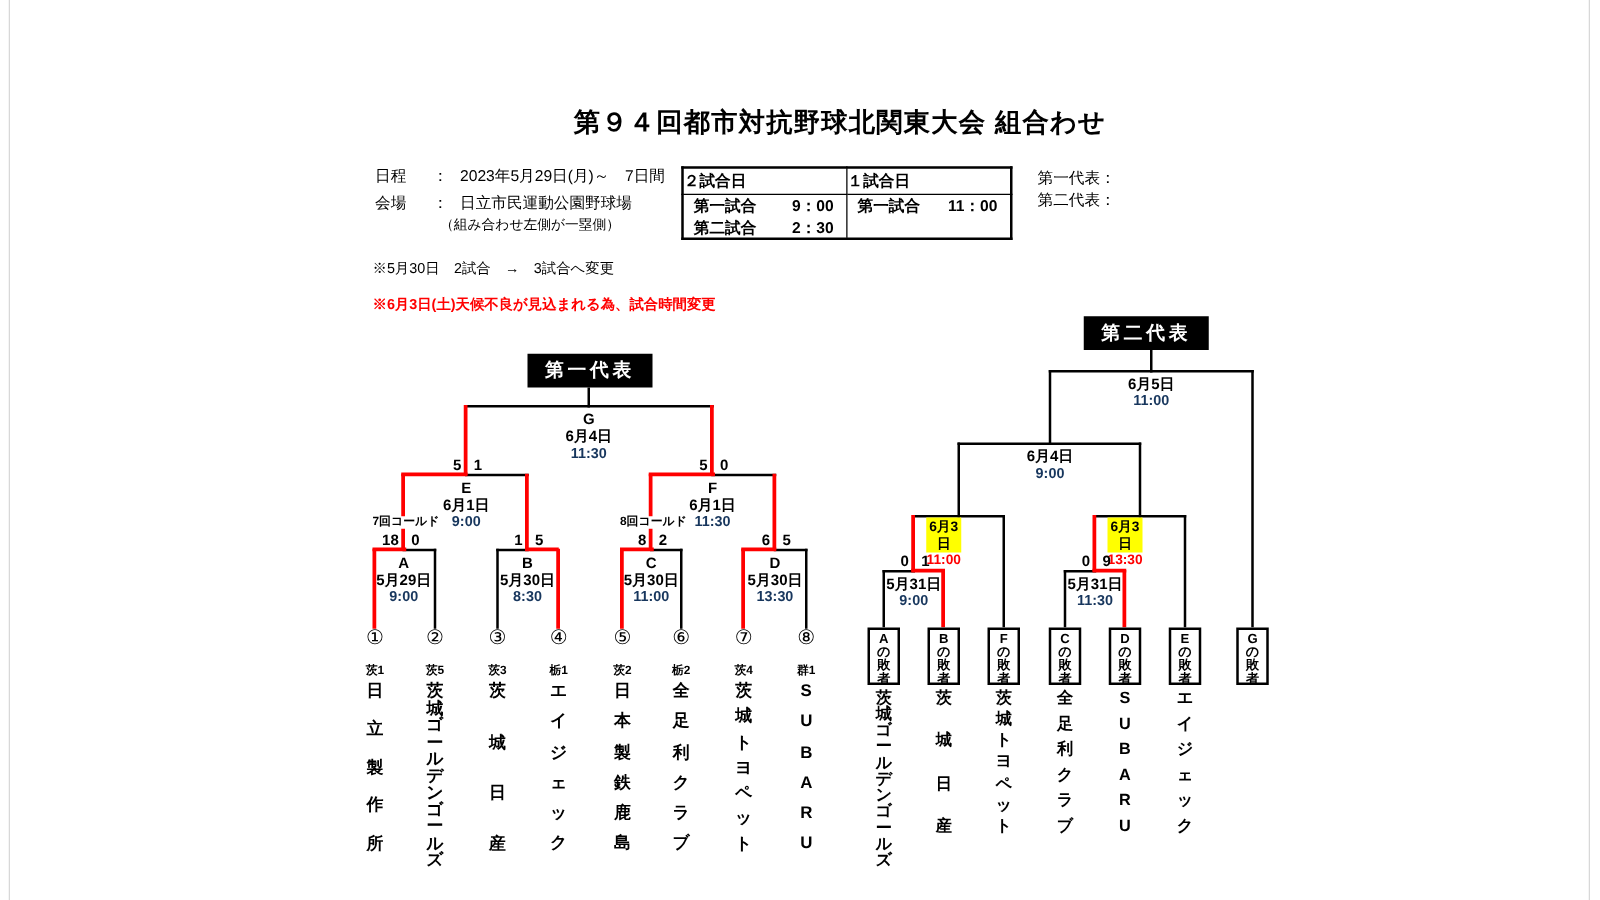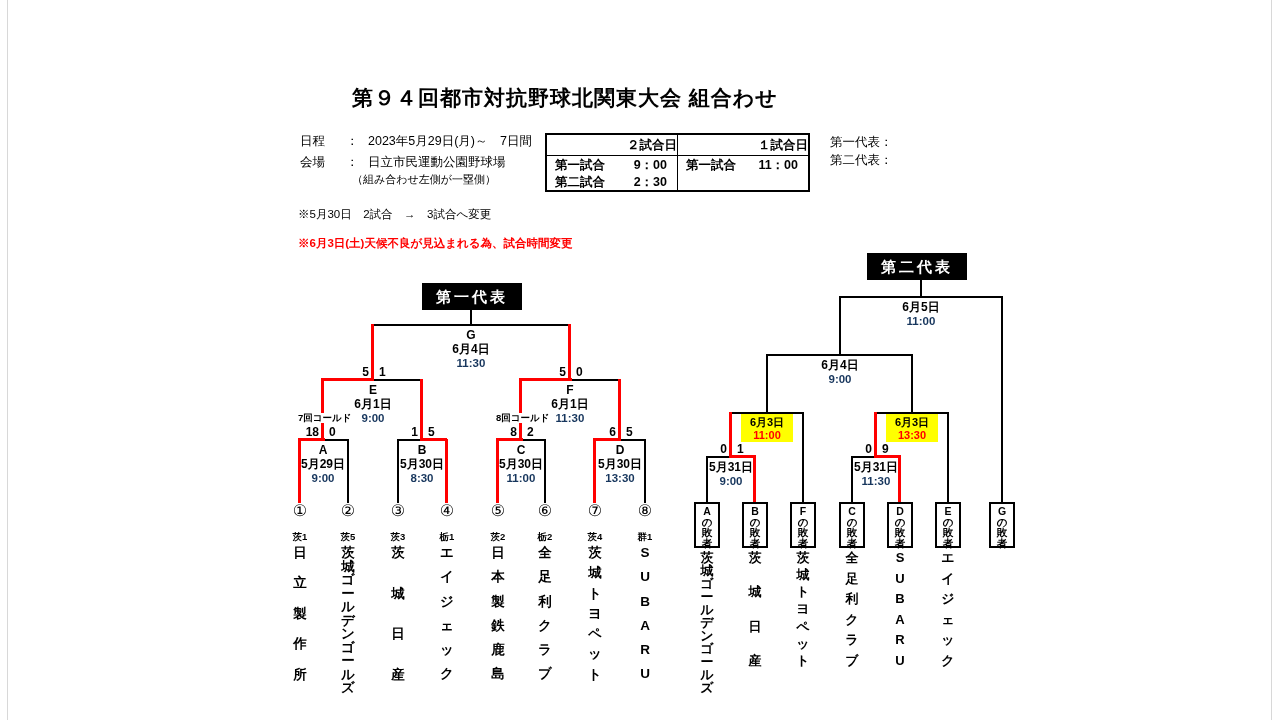--- a/index.html
+++ b/index.html
@@ -1,47 +1,47 @@
 <!DOCTYPE html>
 <html><head>
 <meta charset="utf-8">
 <style>
   html,body{margin:0;padding:0;background:#fff;}
   .sheet{position:relative;width:1280px;height:720px;background:#fff;overflow:hidden;
          font-family:"Liberation Sans",sans-serif;color:#000;}
   .edge{position:absolute;top:0;width:1px;height:720px;background:#d8d8d8;}
-  .title{position:absolute;left:352px;top:84px;width:640px;text-align:left;
+  .title{position:absolute;left:352px;top:84px;width:640px;text-align:center;
          font-size:21px;font-weight:bold;letter-spacing:1px;}
   .inf{position:absolute;font-size:12.5px;}
   .inf-small{position:absolute;font-size:11px;}
   .reps{position:absolute;font-size:12.5px;}
   
   .ttable{position:absolute;left:545px;top:133px;border-collapse:collapse;
           border:2px solid #000;font-size:12.5px;font-weight:bold;}
   .ttable td,.ttable th{border:1px solid #000;padding:0;}
   .ttable .hd{height:21px;text-align:center;font-size:13px;}
-  .ttable .sub{height:20px;text-align:right;width:130px;}
+  .ttable .sub{height:20px;text-align:left;width:130px;}
   .ttable .bd{vertical-align:top;height:34px;}
   .gline{display:flex;justify-content:space-between;padding:1px 10px 0 8px;height:16px;line-height:16px;}
   
   .note{position:absolute;left:298px;font-size:11.5px;white-space:pre;}
   .note-red{color:#ff0000;font-weight:bold;}
   
   .vl{position:absolute;width:2px;background:#000;}
   .hl{position:absolute;height:2px;background:#000;}
   .vlr{position:absolute;width:3px;background:#ff0000;z-index:2;}
   .hlr{position:absolute;height:3px;background:#ff0000;z-index:2;}
   
   .repbox{position:absolute;width:100px;height:27px;background:#000;color:#fff;
           font-size:15px;font-weight:bold;text-align:center;line-height:27px;letter-spacing:3px;z-index:3;}
   
   .mlab{position:absolute;width:80px;text-align:center;font-weight:bold;font-size:12px;line-height:14px;z-index:3;}
   .mlab .dt{font-size:12px;line-height:15px;}
   .mlab .tm{color:#17365d;font-size:11.5px;line-height:13px;}
-  .ybox{position:absolute;width:52px;height:26px;background:#ffff00;text-align:center;
+  .ybox{position:absolute;width:28px;height:26px;background:#ffff00;text-align:center;
         font-weight:bold;font-size:11px;line-height:13px;padding-top:2px;z-index:3;}
   .ybox .tm{color:#ff0000;}
   .sc{position:absolute;width:24px;font-weight:bold;font-size:12px;line-height:13px;z-index:3;}
   .scl{text-align:right;}
   .cold{position:absolute;font-weight:bold;font-size:9.5px;line-height:10px;background:#fff;
         padding:0 1px;z-index:4;white-space:nowrap;}
   
   .team{position:absolute;width:44px;text-align:center;z-index:3;}
   .cnum{font-size:16px;line-height:17px;}
   .seed{font-size:9.5px;font-weight:bold;line-height:11px;margin-top:12px;}

